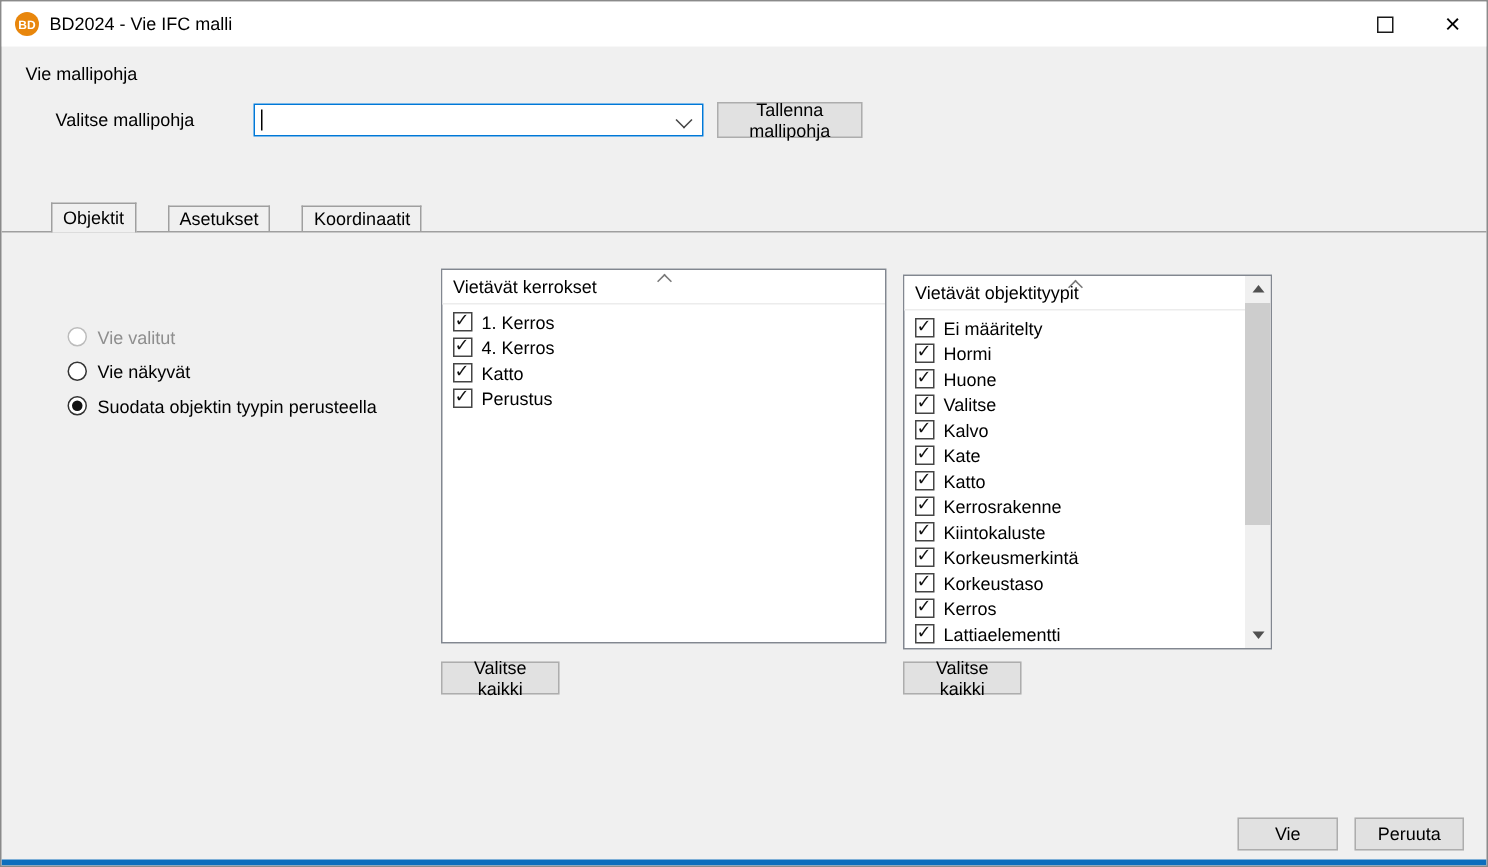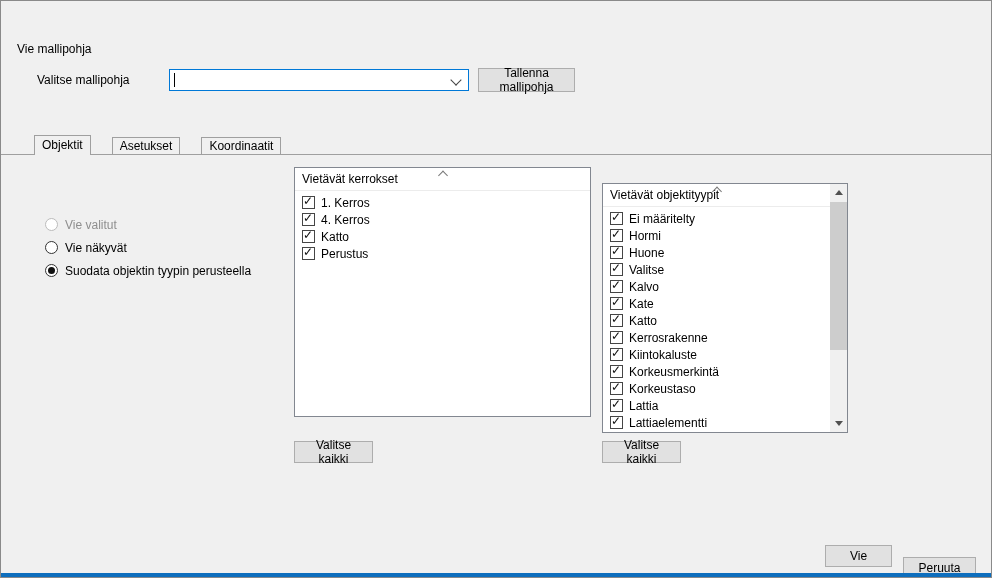--- a/index.html
+++ b/index.html
@@ -44,21 +44,21 @@
   .radio-row{display:flex;align-items:center;height:23px;gap:7px;}
   .radio{width:13px;height:13px;border-radius:50%;border:1px solid #333;background:#fff;
          position:relative;flex:none;box-sizing:border-box;}
   .radio.selected::after{content:'';position:absolute;left:2px;top:2px;width:7px;height:7px;
          border-radius:50%;background:#111;}
   .radio.disabled{border-color:#bcbcbc;}
   .radio-row.disabled .radio-label{color:#8e8e8e;}
 
   
   .listbox{position:absolute;background:#fff;border:1px solid #828790;box-sizing:border-box;}
-  .floors-list{left:293px;top:166px;width:297px;height:250px;padding-left:44px;}
+  .floors-list{left:293px;top:178px;width:297px;height:250px;padding-left:44px;}
   .types-list{left:601px;top:182px;width:246px;height:250px;}
   .list-header{position:absolute;left:0;right:0;top:0;height:22px;background:#fff;
                border-bottom:1px solid #ececec;}
   .types-list .list-header{right:17px;}
   .htext{position:absolute;left:7px;top:4px;white-space:nowrap;}
   .sort-up{position:absolute;left:50%;top:4px;width:6px;height:6px;
            border-left:1px solid #777;border-top:1px solid #777;
            transform:translateX(-50%) rotate(45deg);}
   .list-items{position:absolute;left:0;right:0;top:22px;bottom:0;overflow:hidden;padding-top:4px;}
   .types-list .list-items{right:17px;}
@@ -75,29 +75,39 @@
   .tri-up{width:0;height:0;border-left:4px solid transparent;border-right:4px solid transparent;
           border-bottom:5px solid #505050;}
   .tri-down{width:0;height:0;border-left:4px solid transparent;border-right:4px solid transparent;
           border-top:5px solid #505050;}
   .sb-thumb{position:absolute;left:0;top:18px;width:17px;height:148px;background:#cdcdcd;}
 
   
   .select-all-floors{left:293px;top:440px;width:79px;height:22px;}
   .select-all-types{left:601px;top:440px;width:79px;height:22px;}
   .vie-btn{left:824px;top:544px;width:67px;height:22px;}
-  .peruuta-btn{left:902px;top:556px;width:73px;height:22px;text-decoration:underline;}
+  .peruuta-btn{left:902px;top:544px;width:73px;height:22px;}
 
   .bottom-strip{position:absolute;left:0;bottom:0;width:100%;height:4px;background:#0d6ebd;}
 </style>
 </head>
 <body>
 
 <div class="window">
 
+  <div class="titlebar">
+    <div class="app-icon">BD</div>
+    <div class="title-text">BD2024 - Vie IFC malli</div>
+    <div class="win-btn btn-max">
+      <span class="max-glyph"></span>
+    </div>
+    <div class="win-btn btn-close">
+      <span>×</span>
+    </div>
+  </div>
 
   <div class="group-label">Vie mallipohja</div>
   <div class="combo-label">Valitse mallipohja</div>
   <div class="combo">
     <span class="caret"></span>
     <span></span>
     <span class="chev"></span>
   </div>
   <button class="btn save-btn">Tallenna mallipohja</button>
 
@@ -224,21 +234,21 @@
         <div class="check-row">
           <span class="checkbox checked">
             <span class="mark">✓</span>
           </span>
           <span class="check-label">Korkeustaso</span>
         </div>
         <div class="check-row">
           <span class="checkbox checked">
             <span class="mark">✓</span>
           </span>
-          <span class="check-label">Lattia</span>
+          <span class="check-label">Kerros</span>
         </div>
         <div class="check-row">
           <span class="checkbox checked">
             <span class="mark">✓</span>
           </span>
           <span class="check-label">Lattiaelementti</span>
         </div>
       </div>
     <div class="scrollbar">
       <div class="sb-btn sb-up">

